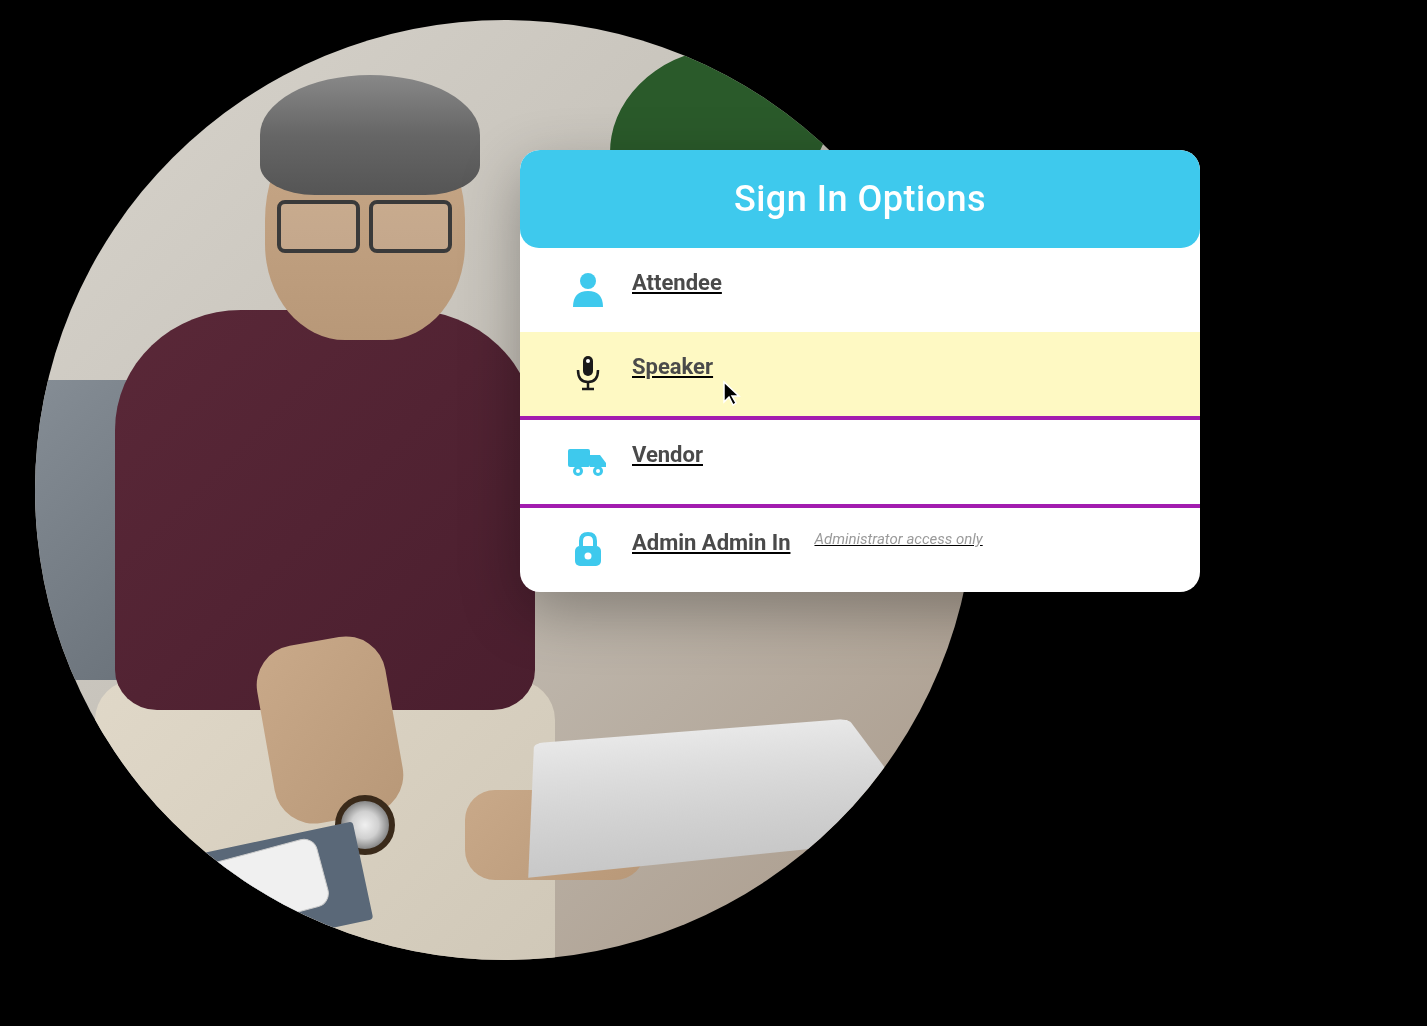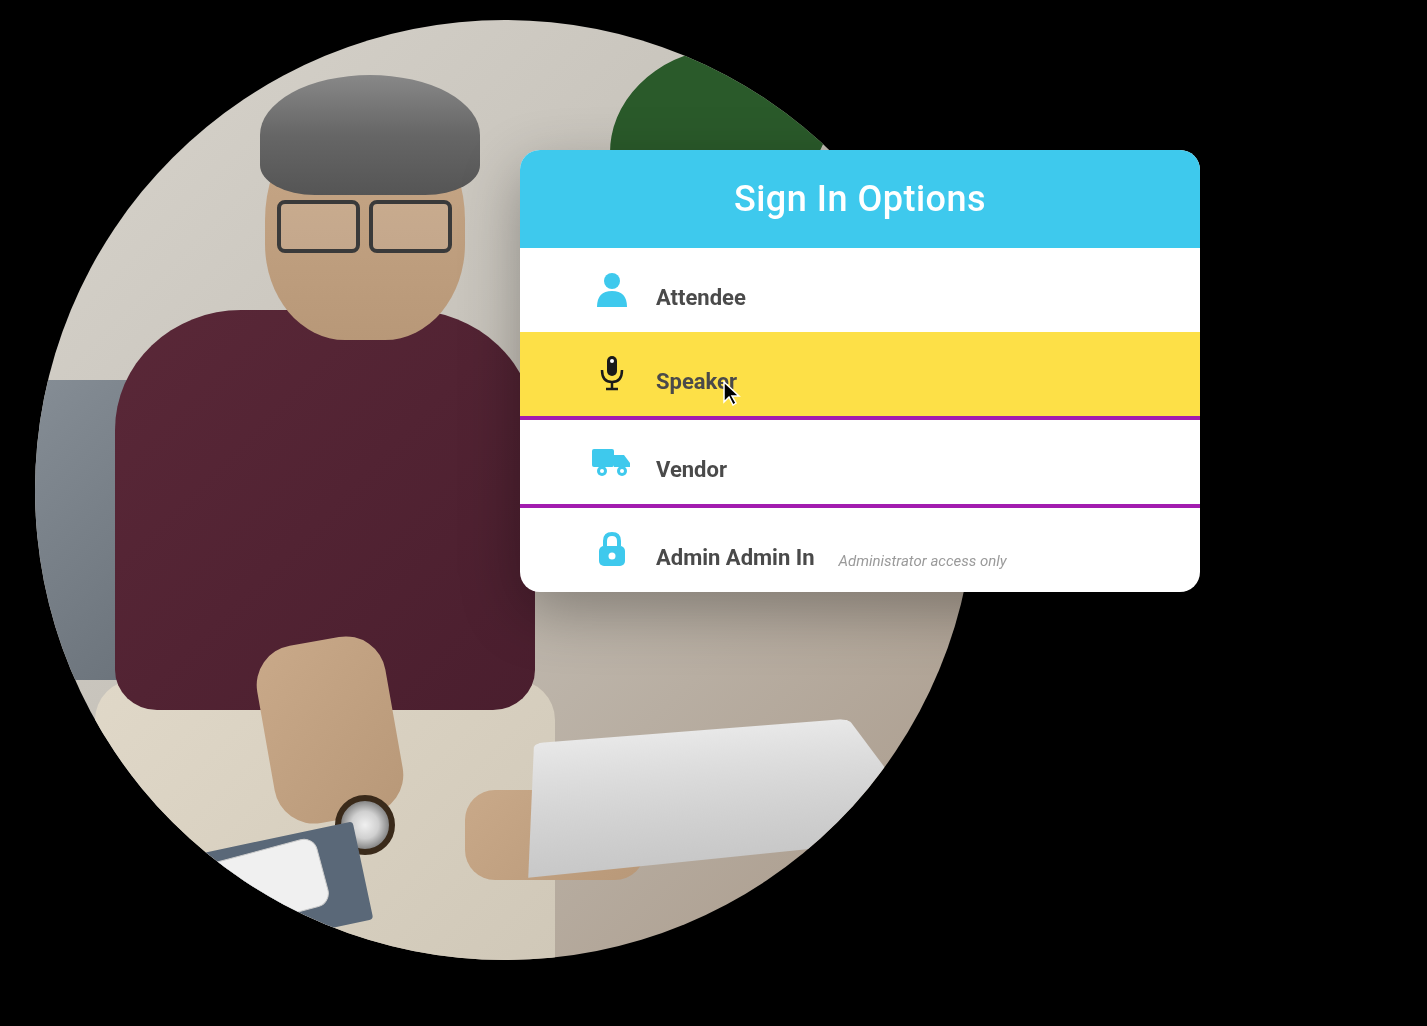--- a/index.html
+++ b/index.html
@@ -195,32 +195,34 @@
     }
     
     .card-header {
       background: #3ec9ed;
       color: #fff;
       text-align: center;
       padding: 28px 20px;
       font-size: 36px;
       font-weight: 500;
       letter-spacing: 0.5px;
+      border-radius: 19px;
     }
     
     .option-row {
       display: flex;
-      align-items: flex-end;
-      padding: 22px 72px;
+      align-items: flex-start;
+      padding: 22px 48px;
       cursor: pointer;
       position: relative;
+      text-decoration: underline;
     }
     
     .option-row.highlighted {
-      background: #fde047;
+      background: #fef9c3;
     }
     
     .option-row.divider-top {
       border-top: 4px solid #a21caf;
     }
     
     .icon-wrap {
       width: 40px;
       height: 40px;
       display: flex;

